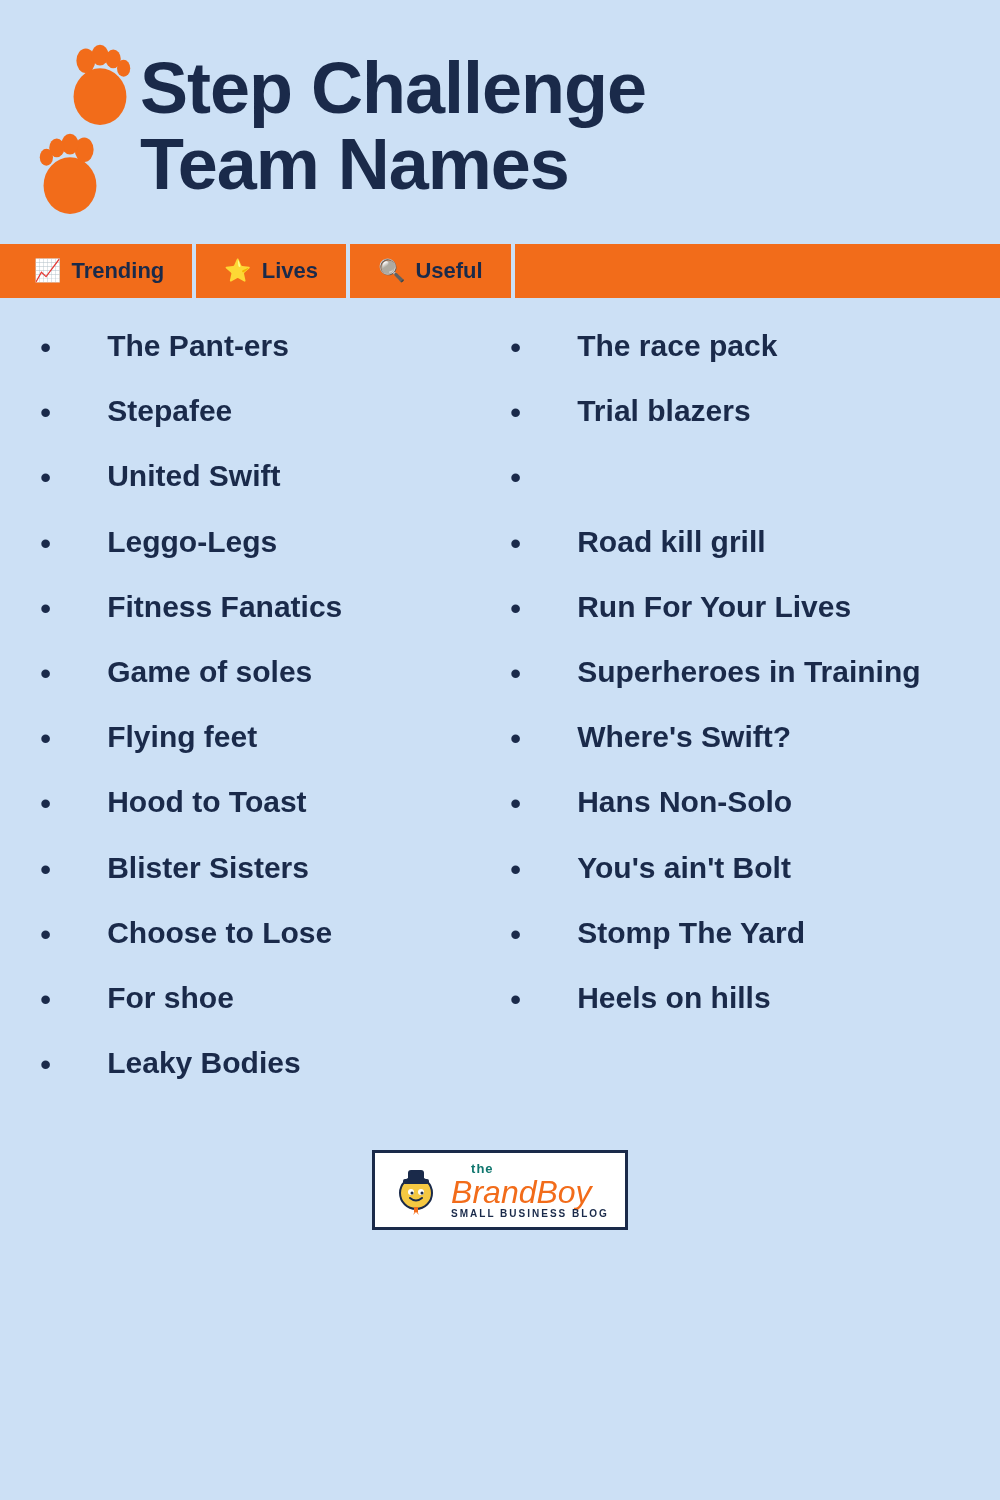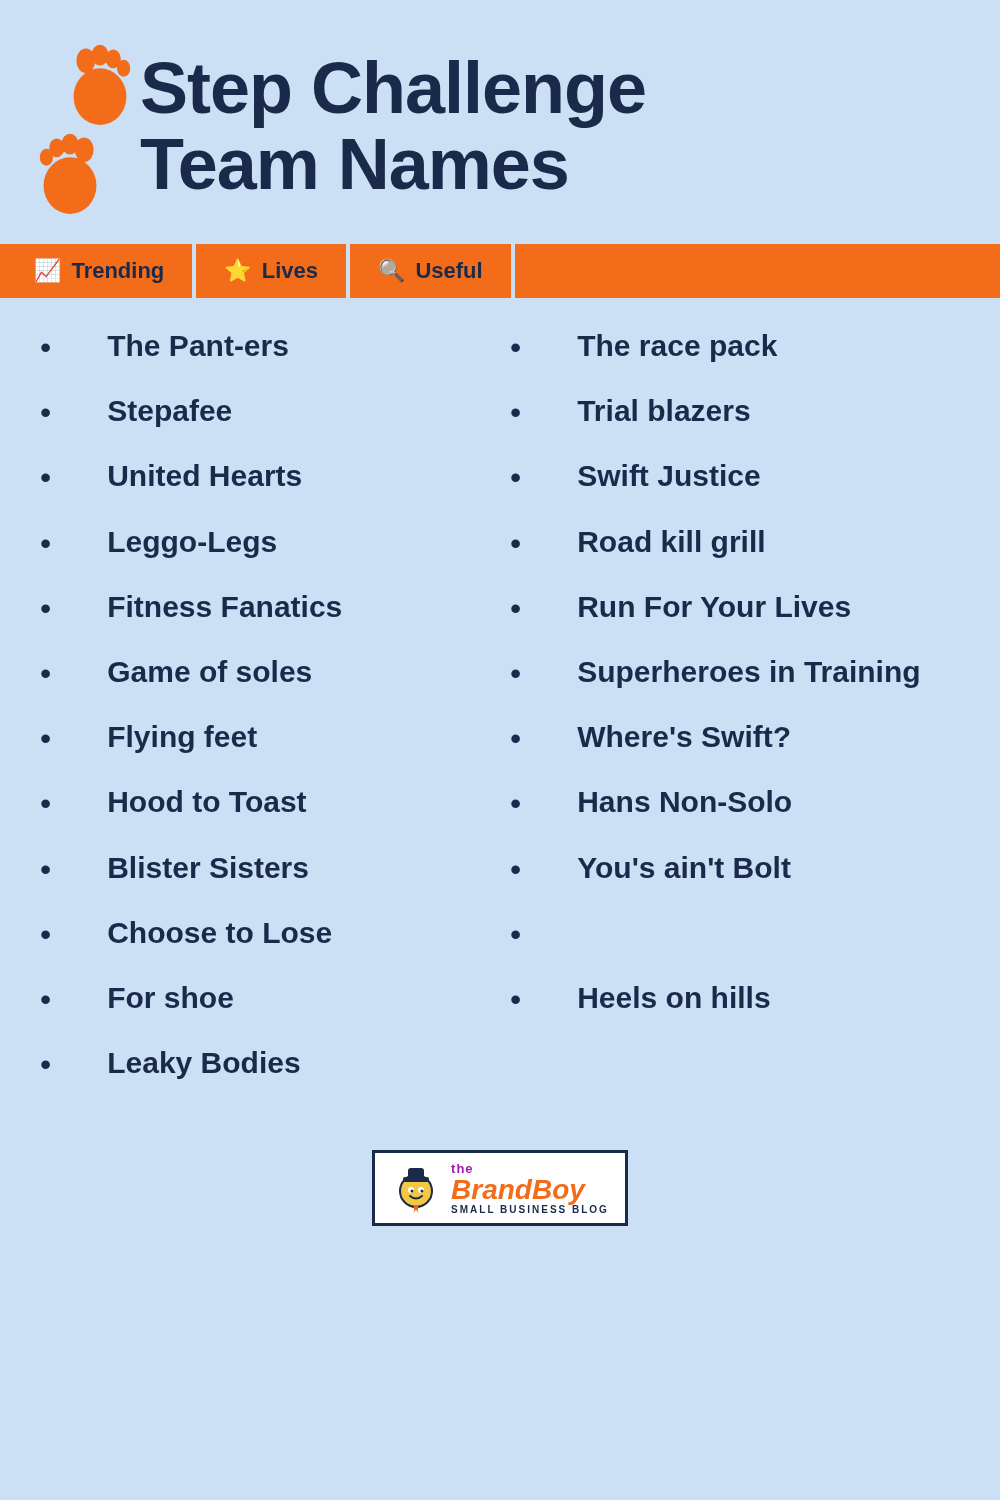--- a/index.html
+++ b/index.html
@@ -153,27 +153,28 @@
 
     .brand-text-block {
       display: flex;
       flex-direction: column;
       align-items: flex-start;
     }
 
     .brand-the {
       font-size: 13px;
       font-weight: 700;
-      color: #a21caf;
+      color: #0f766e;
       letter-spacing: 1px;
+      margin-left: 20px;
     }
 
     .brand-name {
-      font-size: 28px;
-      font-weight: 700;
+      font-size: 32px;
+      font-weight: 400;
       color: #1a2a4a;
       font-style: italic;
       line-height: 1;
     }
 
     .brand-name span {
       color: #f26c1a;
     }
 
     .brand-sub {
@@ -237,21 +238,21 @@
       <div class="list-item">
         <span class="bullet">•</span>
         <span class="item-text">The Pant-ers</span>
       </div>
       <div class="list-item">
         <span class="bullet">•</span>
         <span class="item-text">Stepafee</span>
       </div>
       <div class="list-item">
         <span class="bullet">•</span>
-        <span class="item-text">United Hearts</span>
+        <span class="item-text">United Swift</span>
       </div>
       <div class="list-item">
         <span class="bullet">•</span>
         <span class="item-text">Leggo-Legs</span>
       </div>
       <div class="list-item">
         <span class="bullet">•</span>
         <span class="item-text">Fitness Fanatics</span>
       </div>
       <div class="list-item">
@@ -288,21 +289,20 @@
       <div class="list-item">
         <span class="bullet">•</span>
         <span class="item-text">The race pack</span>
       </div>
       <div class="list-item">
         <span class="bullet">•</span>
         <span class="item-text">Trial blazers</span>
       </div>
       <div class="list-item">
         <span class="bullet">•</span>
-        <span class="item-text">Swift Justice</span>
       </div>
       <div class="list-item">
         <span class="bullet">•</span>
         <span class="item-text">Road kill grill</span>
       </div>
       <div class="list-item">
         <span class="bullet">•</span>
         <span class="item-text">Run For Your Lives</span>
       </div>
       <div class="list-item">
@@ -316,20 +316,21 @@
       <div class="list-item">
         <span class="bullet">•</span>
         <span class="item-text">Hans Non-Solo</span>
       </div>
       <div class="list-item">
         <span class="bullet">•</span>
         <span class="item-text">You's ain't Bolt</span>
       </div>
       <div class="list-item">
         <span class="bullet">•</span>
+        <span class="item-text">Stomp The Yard</span>
       </div>
       <div class="list-item">
         <span class="bullet">•</span>
         <span class="item-text">Heels on hills</span>
       </div>
     </div>
   </div>
 
   <div class="footer">
     <div class="brand-logo">

